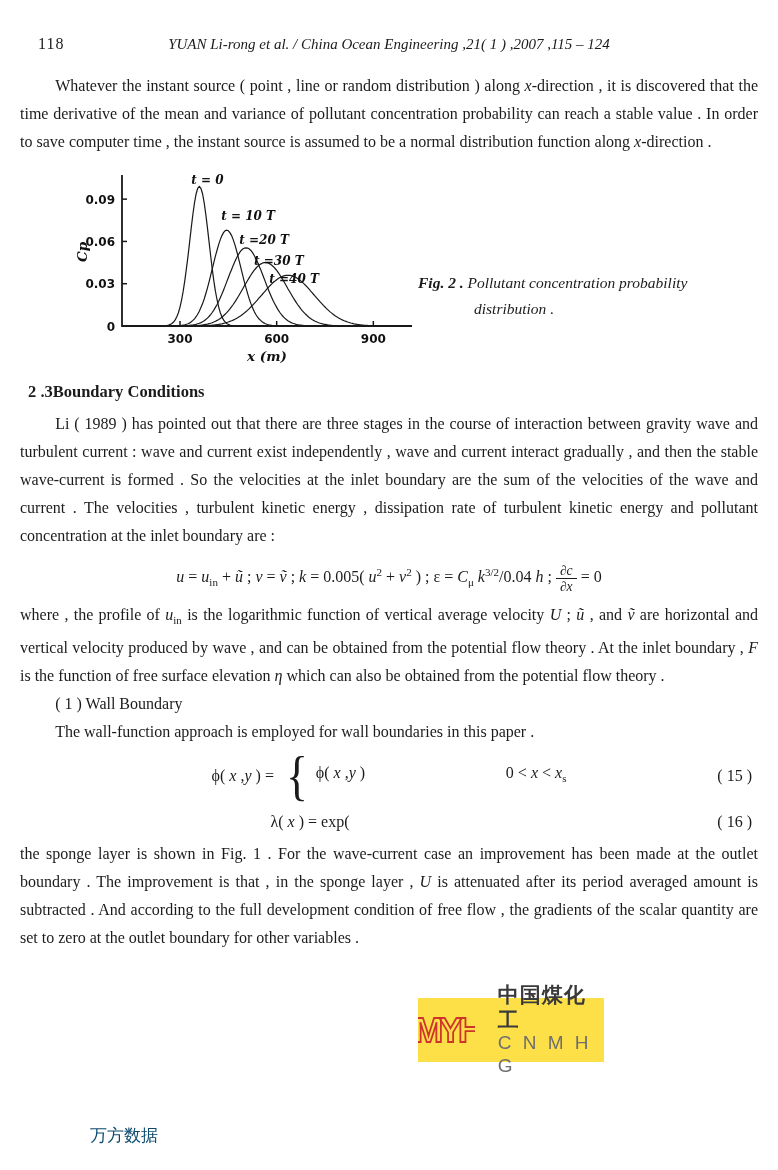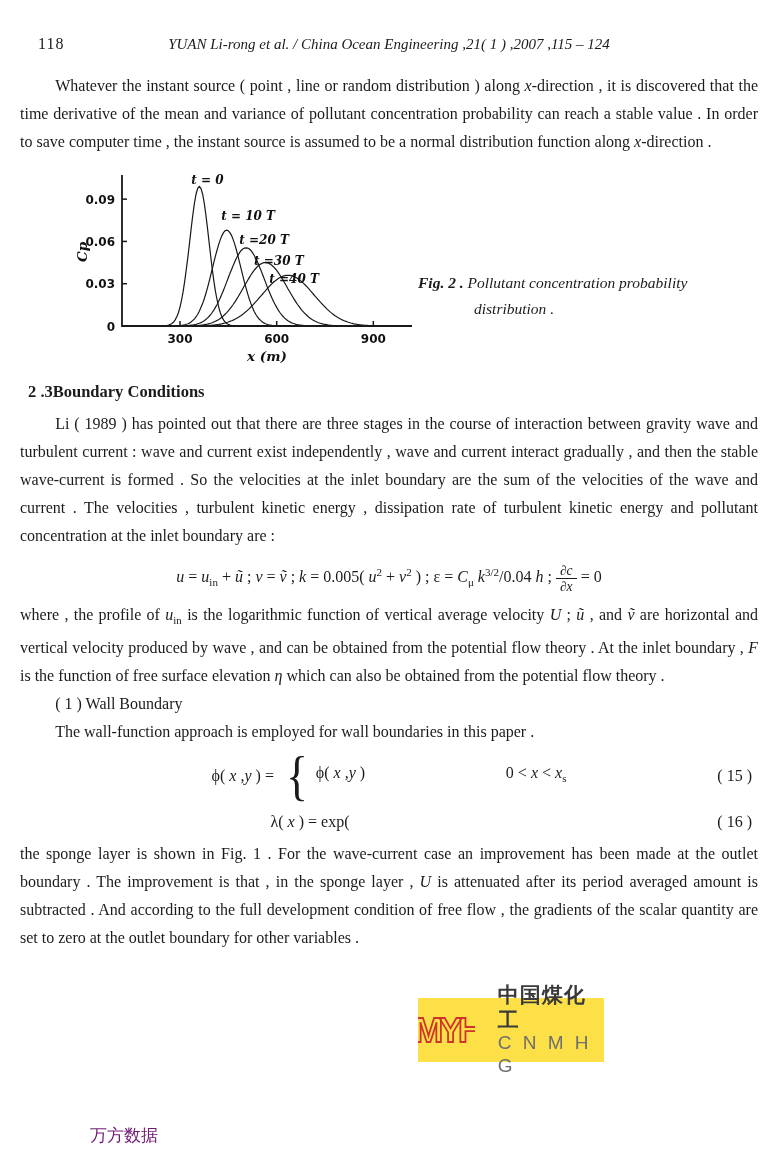--- a/index.html
+++ b/index.html
@@ -57,21 +57,21 @@
   
   .wm-logo{
     position:absolute;left:418px;top:998px;width:186px;height:64px;
     background:#fde047;display:flex;align-items:center;gap:23px;
   }
   .wm-texts{display:flex;flex-direction:column;line-height:1.2;font-family:"Liberation Sans","DejaVu Sans",sans-serif;}
   .wm-cn{font-size:21px;font-weight:bold;color:#3a3a3a;letter-spacing:1px;}
   .wm-en{font-size:19px;color:#6f6f6f;letter-spacing:3px;}
   .wanfang{
     position:absolute;left:90px;top:1122px;
-    color:#701a75;font-size:17px;
+    color:#0c4a6e;font-size:17px;
     font-family:"Liberation Sans","DejaVu Sans",sans-serif;
   }
   
   .clabel{font:bold italic 12px "DejaVu Serif",serif;fill:#111;}
   .tick{font:bold 12px "DejaVu Sans",sans-serif;fill:#111;}
   .alabel{font:bold italic 13.5px "DejaVu Serif",serif;fill:#111;}
   sup,sub{font-size:11px;}
 </style>
 </head>
 <body>

